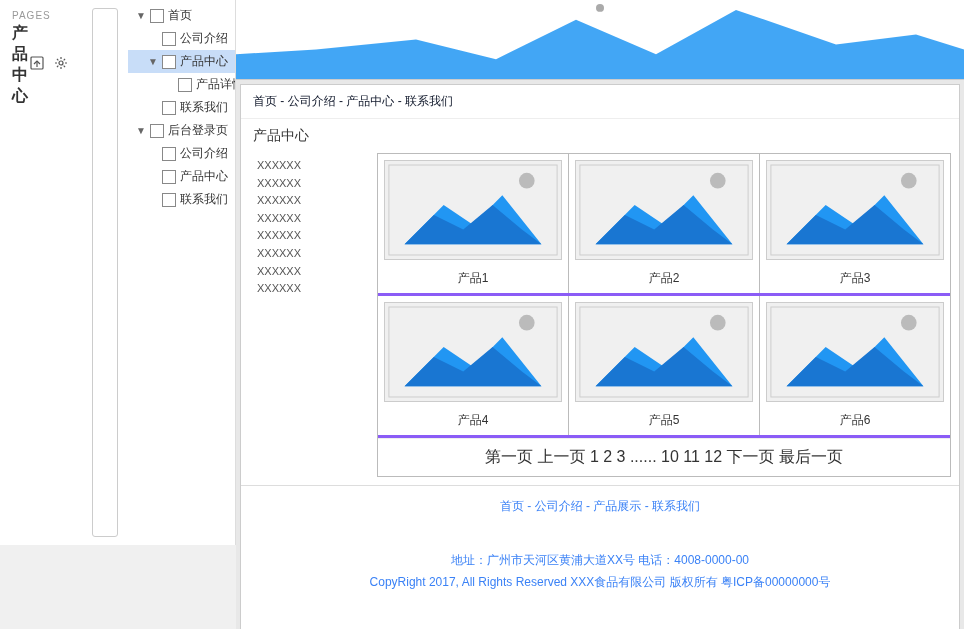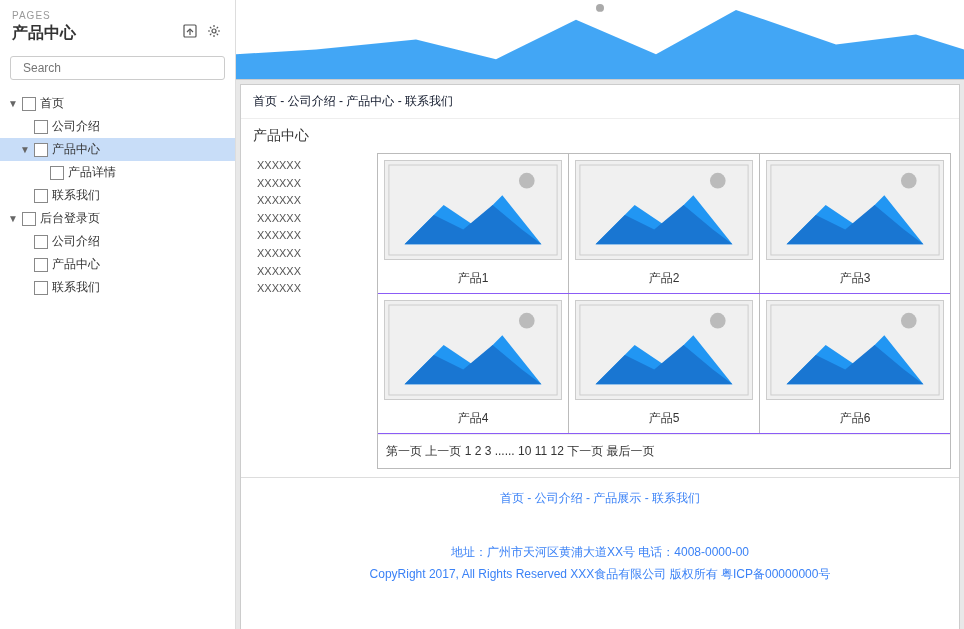--- a/index.html
+++ b/index.html
@@ -5,22 +5,21 @@
     * { box-sizing: border-box; margin: 0; padding: 0; }
     body { font-family: 'Microsoft YaHei', Arial, sans-serif; font-size: 12px; background: #f0f0f0; display: flex; height: 629px; overflow: hidden; }
 
     
     #sidebar {
       width: 236px;
       min-width: 236px;
       background: #fff;
       border-right: 1px solid #ddd;
       display: flex;
-      flex-direction: column;
-      height: 629px;
+      height: 545px;
       overflow-y: auto;
     }
     .sidebar-header {
       padding: 10px 12px 4px 12px;
     }
     .sidebar-pages-label {
       font-size: 10px;
       color: #999;
       letter-spacing: 1px;
       text-transform: uppercase;
@@ -154,21 +153,21 @@
       line-height: 1.6;
     }
 
     
     .product-grid {
       flex: 1;
       border: 1px solid #bbb;
     }
     .grid-row {
       display: flex;
-      border-bottom: 1px solid #8b5cf6;
+      border-bottom: 3px solid #8b5cf6;
     }
     .grid-row:last-child { border-bottom: none; }
     .grid-cell {
       flex: 1;
       border-right: 1px solid #bbb;
       display: flex;
       flex-direction: column;
       align-items: center;
     }
     .grid-cell:last-child { border-right: none; }
@@ -188,23 +187,24 @@
     }
     .product-name {
       font-size: 12px;
       color: #333;
       padding: 4px 8px 6px 8px;
       text-align: center;
     }
 
     
     .pagination-bar {
+      text-align: center;
       padding: 8px;
       border-top: 1px solid #eee;
-      font-size: 12px;
+      font-size: 16px;
       color: #333;
     }
 
     
     .site-footer {
       border-top: 1px solid #ddd;
       padding: 12px;
       text-align: center;
       font-size: 12px;
       color: #3b82f6;

